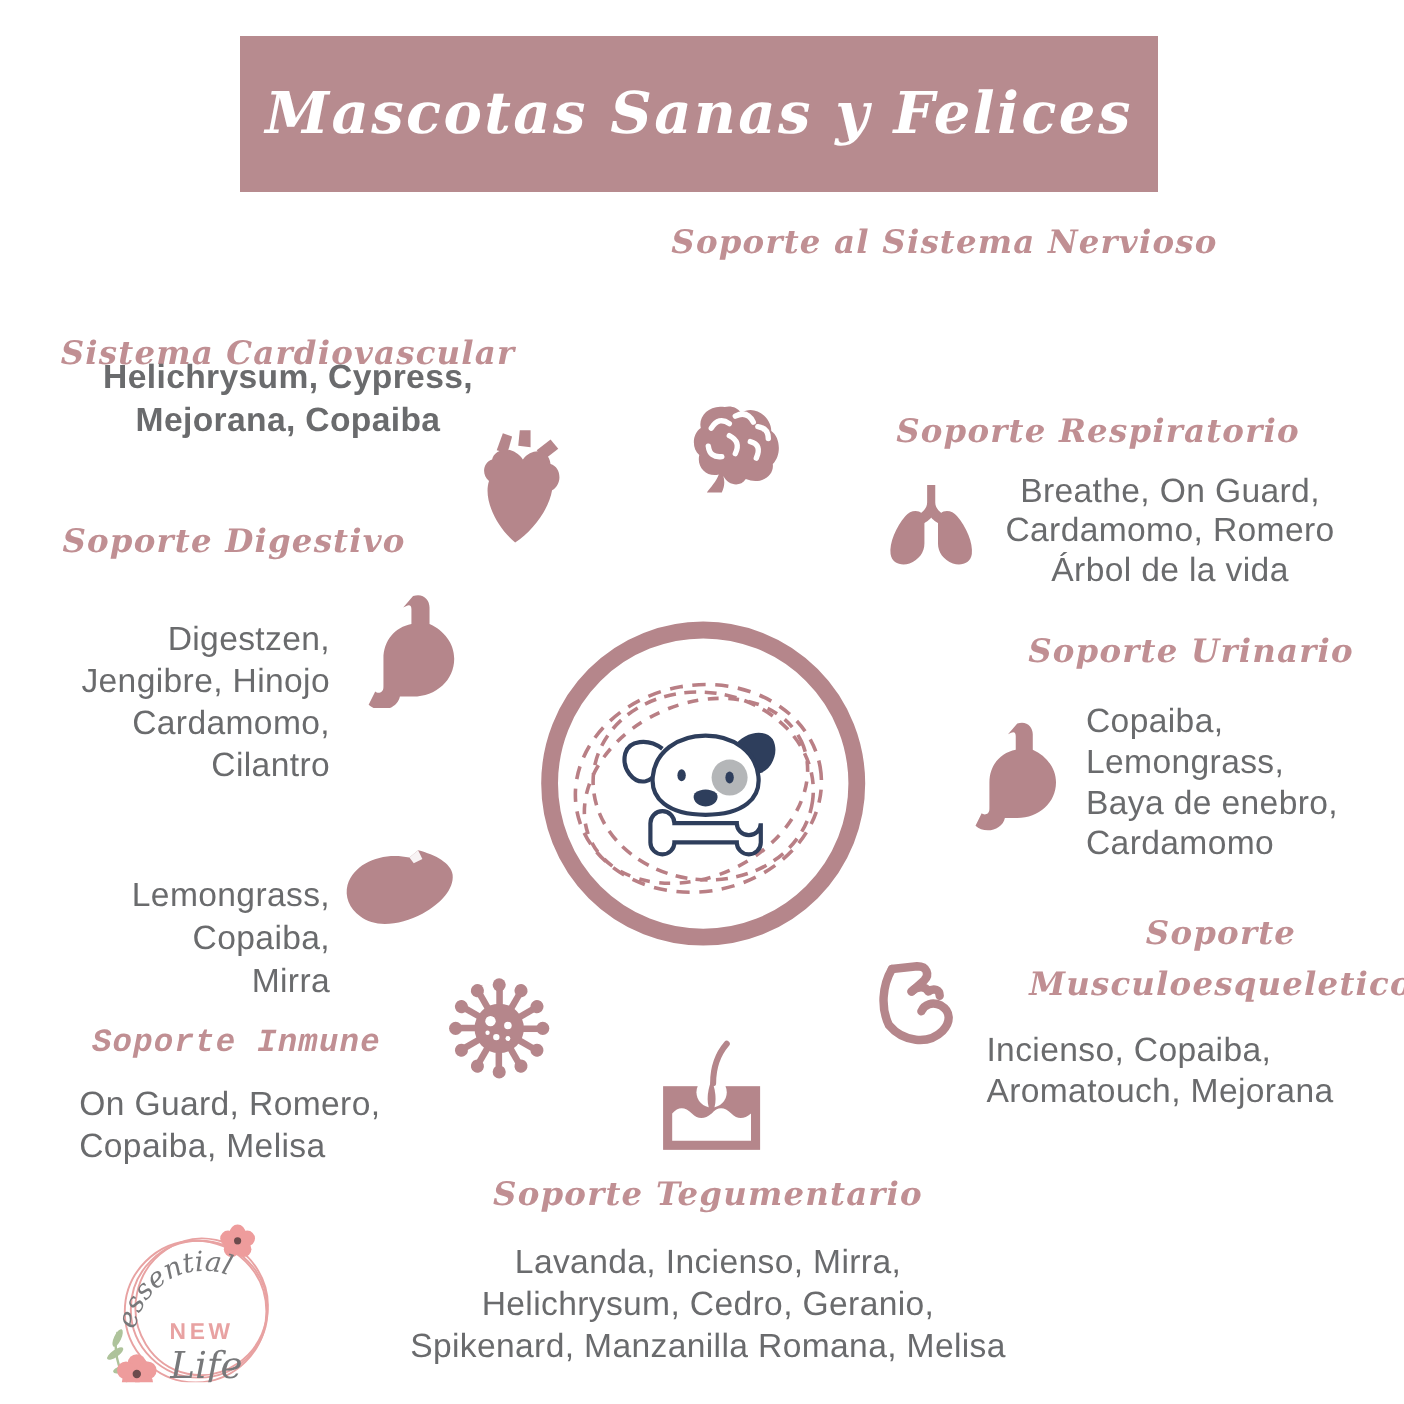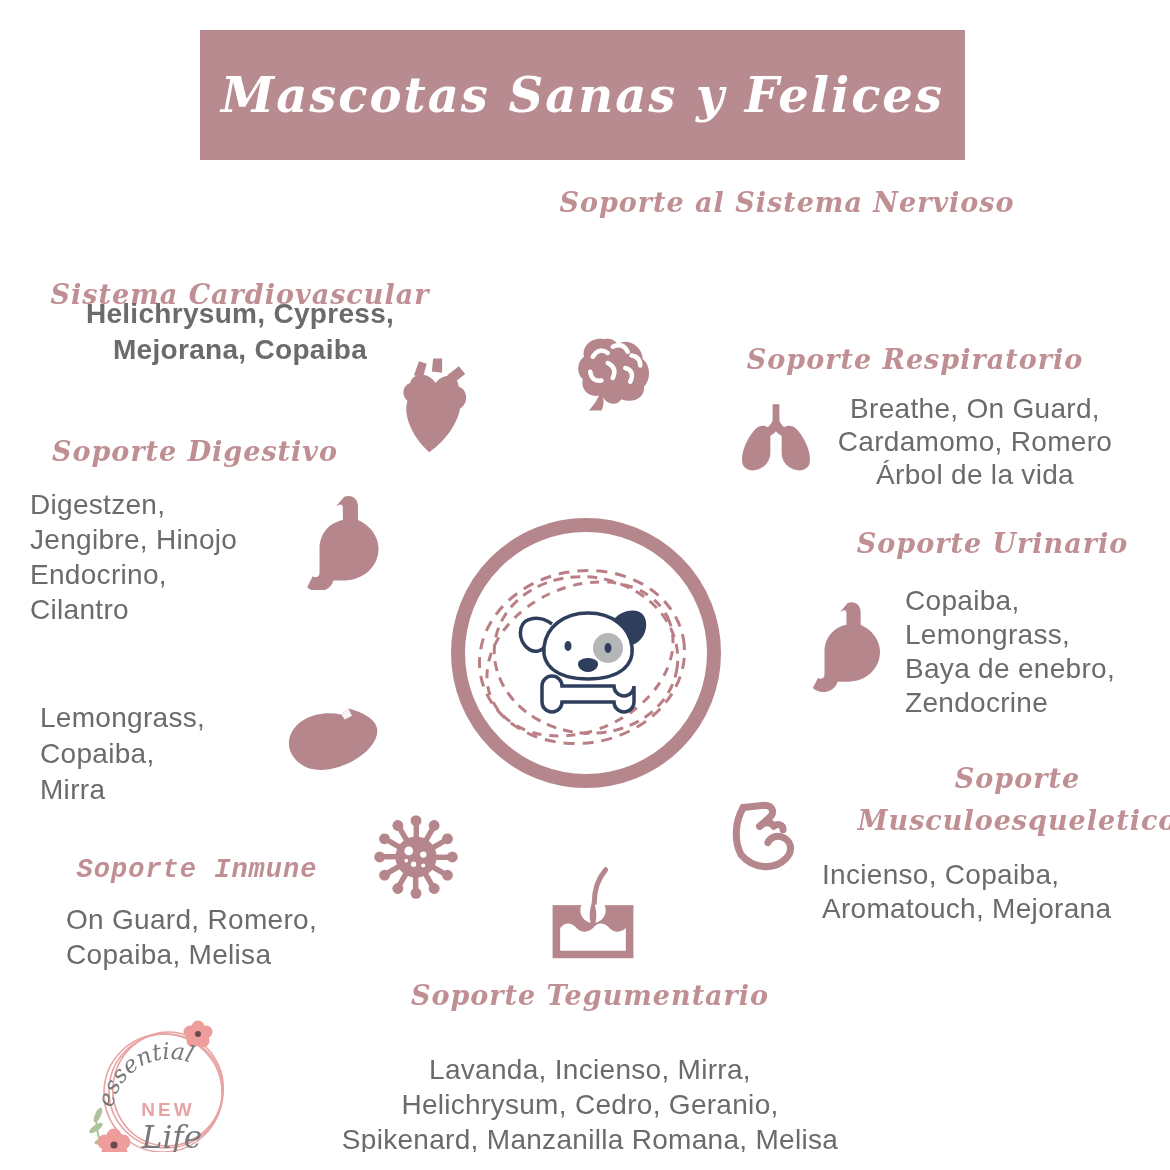--- a/index.html
+++ b/index.html
@@ -7,21 +7,21 @@
           font-family:"Liberation Sans",sans-serif;}
   .abs{position:absolute;}
   .banner{display:flex;align-items:center;justify-content:center;background:var(--rose_banner,#b78b8f);}
   .banner-title{font-family:"DejaVu Serif",serif;font-style:italic;font-weight:bold;
                 color:#ffffff;font-size:48px;letter-spacing:2px;}
   .script-heading{font-family:"DejaVu Serif",serif;font-style:italic;font-weight:bold;
                   color:var(--heading,#c08f93);font-size:27px;letter-spacing:1px;line-height:40px;}
   .oils{color:var(--body_text,#6a6b6d);font-size:28px;line-height:35px;letter-spacing:.3px;}
   .center{text-align:center;}
   .left{text-align:left;}
-  .right{}
+  .right{text-align:right;margin-top:28px;}
   .line{display:block;}
   .icon{color:var(--icon,#b5868b);}
   .navy{fill:var(--navy,#2e3e5c);}
   .navy-stroke{stroke:var(--navy,#2e3e5c);}
   .patch{fill:var(--patch_gray,#b4b6b8);}
   .dash{stroke:var(--dash,#b97f85);}
 </style>
 </head>
 <body>
 
@@ -69,21 +69,21 @@
       <path d="M30 1 h6 v13 c0 4 3 7 8 10 l-4 6 c-5 -2 -7 -5 -7 -5 c0 0 -2 3 -7 5 l-4 -6 c5 -3 8 -6 8 -10 Z"></path>
       <path d="M26 22 c-3 -3 -9 -2 -12 2 C7 32 2 44 3 52 c1 7 8 9 14 7 c7 -3 11 -8 11 -15 l0 -16 c0 -3 -1 -5 -2 -6 Z"></path>
       <path d="M40 22 c3 -3 9 -2 12 2 c7 8 12 20 11 28 c-1 7 -8 9 -14 7 c-7 -3 -11 -8 -11 -15 l0 -16 c0 -3 1 -5 2 -6 Z"></path>
     </g>
   </svg>
 
   <div class="abs script-heading center" style="left:40px;top:432px;width:310px;">Soporte Digestivo</div>
   <div class="abs oils right" style="left:30px;top:487px;width:245px;">
     <span class="line">Digestzen,</span>
     <span class="line">Jengibre, Hinojo</span>
-    <span class="line">Endocrino,</span>
+    <span class="line">Cardamomo,</span>
     <span class="line">Cilantro</span>
   </div>
   <svg class="abs icon" style="left:292px;top:494px;" width="88" height="96" viewBox="0 0 62 70">
     <path fill="currentColor" d="M37 2 c6 -2 10 2 10 7 l0 10 c9 4 15 12 15 21 c0 13 -11 23 -25 23 l-8 0 c-1 5 -6 8 -11 8 c-3 0 -6 -1 -8 -3 l4 -8 c1 1 3 1 4 0 c1 -1 1 -2 1 -4 l0 -16 c0 -11 7 -19 17 -21 l0 -9 c0 -2 -1 -3 -3 -2 l-2 1 z"></path>
   </svg>
 
   <svg class="abs" style="left:450px;top:517px;" width="272" height="272" viewBox="0 0 272 272">
     <circle cx="136" cy="136" r="128" fill="#ffffff" stroke="var(--icon,#b5868b)" stroke-width="14"></circle>
     <g fill="none" stroke-width="3" class="dash">
       <ellipse cx="132" cy="140" rx="103" ry="86" stroke-dasharray="11 8" transform="rotate(-10 132 140)"></ellipse>
@@ -100,21 +100,21 @@
       <path class="navy" d="M71 60 C76 56 84 56 89 60 C92 64 88 71 80 71 C72 71 68 64 71 60 Z"></path>
       <path fill="#ffffff" class="navy-stroke" stroke-width="3.5" d="M54 85 L106 85 A10 10 0 0 0 126 85 L126 101 A10 10 0 0 1 106 101 L54 101 A10 10 0 0 1 34 101 L34 85 A10 10 0 0 1 54 85 Z"></path>
     </g>
   </svg>
 
   <div class="abs script-heading center" style="left:845px;top:524px;width:295px;">Soporte Urinario</div>
   <div class="abs oils left" style="left:905px;top:584px;width:260px;line-height:34px;">
     <span class="line">Copaiba,</span>
     <span class="line">Lemongrass,</span>
     <span class="line">Baya de enebro,</span>
-    <span class="line">Zendocrine</span>
+    <span class="line">Cardamomo</span>
   </div>
   <svg class="abs icon" style="left:800px;top:597px;" width="80" height="97" viewBox="0 0 62 70">
     <path fill="currentColor" d="M37 2 c6 -2 10 2 10 7 l0 10 c9 4 15 12 15 21 c0 13 -11 23 -25 23 l-8 0 c-1 5 -6 8 -11 8 c-3 0 -6 -1 -8 -3 l4 -8 c1 1 3 1 4 0 c1 -1 1 -2 1 -4 l0 -16 c0 -11 7 -19 17 -21 l0 -9 c0 -2 -1 -3 -3 -2 l-2 1 z"></path>
   </svg>
 
   <div class="abs oils right" style="left:40px;top:700px;width:235px;line-height:36px;">
     <span class="line">Lemongrass,</span>
     <span class="line">Copaiba,</span>
     <span class="line">Mirra</span>
   </div>
@@ -209,21 +209,21 @@
 
   <svg class="abs icon" style="left:545px;top:864px;" width="96" height="100" viewBox="0 0 76 78">
     <rect x="6" y="32" width="64" height="42" fill="currentColor"></rect>
     <circle cx="38" cy="36" r="10" fill="#ffffff"></circle>
     <path fill="#ffffff" d="M12 50 q6 -7 13 0 q6 6 13 0 q6 -7 13 0 q6 6 13 0 l0 18 -52 0 z"></path>
     <path fill="currentColor" d="M38 28 c3.5 8 3.5 17 0 22 c-3.5 -5 -3.5 -14 0 -22 z"></path>
     <path fill="none" stroke="currentColor" stroke-width="4" stroke-linecap="round" d="M39 30 C39 20 42 11 48 4"></path>
   </svg>
 
   <div class="abs script-heading center" style="left:320px;top:976px;width:540px;">Soporte Tegumentario</div>
-  <div class="abs oils center" style="left:225px;top:1034px;width:730px;margin-top:18px;">
+  <div class="abs oils center" style="left:225px;top:1034px;width:730px;">
     <span class="line">Lavanda, Incienso, Mirra,</span>
     <span class="line">Helichrysum, Cedro, Geranio,</span>
     <span class="line">Spikenard, Manzanilla Romana, Melisa</span>
   </div>
 
   <svg class="abs" style="left:78px;top:1012px;" width="176" height="158" viewBox="0 0 176 158">
     <g fill="none" stroke="var(--logo_pink,#e8a2a2)" stroke-width="1.6">
       <circle cx="88" cy="79" r="57"></circle>
       <circle cx="85" cy="81" r="59"></circle>
       <ellipse cx="90" cy="77" rx="55" ry="57" transform="rotate(12 90 77)"></ellipse>

